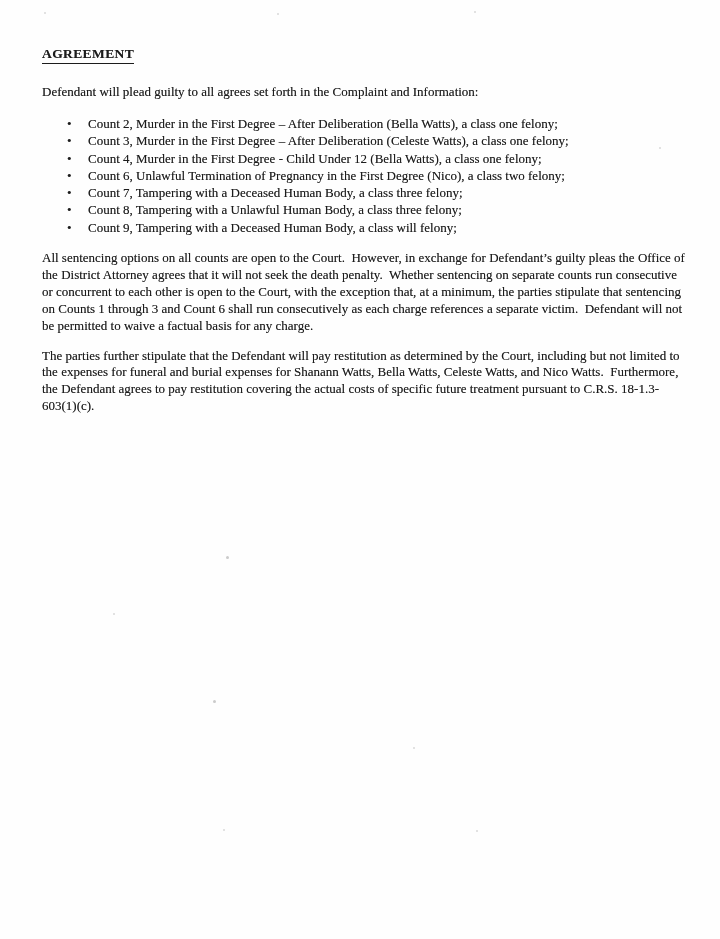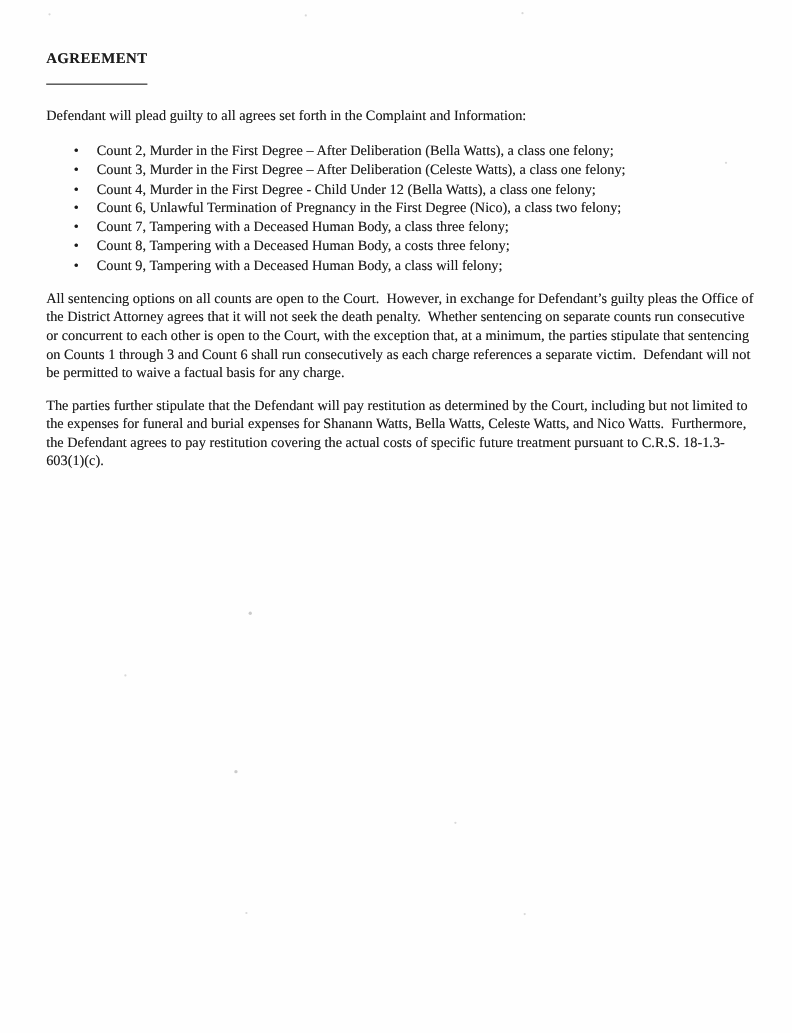--- a/index.html
+++ b/index.html
@@ -22,21 +22,21 @@
     top: 44px;
     left: 42px;
     width: 646px;
   }
   .heading {
     font-size: 13.5px;
     font-weight: bold;
     letter-spacing: 0.4px;
     display: inline-block;
     border-bottom: 1.6px solid #1c1c1c;
-    padding-bottom: 15px;
+    padding-bottom: 1px;
     margin: 0;
   }
   .para {
     font-size: 13px;
     line-height: 16.9px;
     margin: 0 0 13px 0;
     white-space: pre-wrap;
     text-align: left;
   }
   .intro {
@@ -81,21 +81,21 @@
     <h1 class="heading">AGREEMENT</h1>
 
     <p class="para intro">Defendant will plead guilty to all agrees set forth in the Complaint and Information:</p>
 
     <ul class="counts">
       <li>Count 2, Murder in the First Degree – After Deliberation (Bella Watts), a class one felony;</li>
       <li>Count 3, Murder in the First Degree – After Deliberation (Celeste Watts), a class one felony;</li>
       <li>Count 4, Murder in the First Degree - Child Under 12 (Bella Watts), a class one felony;</li>
       <li>Count 6, Unlawful Termination of Pregnancy in the First Degree (Nico), a class two felony;</li>
       <li>Count 7, Tampering with a Deceased Human Body, a class three felony;</li>
-      <li>Count 8, Tampering with a Deceased Human Body, a costs three felony;</li>
+      <li>Count 8, Tampering with a Unlawful Human Body, a class three felony;</li>
       <li>Count 9, Tampering with a Deceased Human Body, a class will felony;</li>
     </ul>
 
     <p class="para">All sentencing options on all counts are open to the Court.  However, in exchange for Defendant’s guilty pleas the Office of the District Attorney agrees that it will not seek the death penalty.  Whether sentencing on separate counts run consecutive or concurrent to each other is open to the Court, with the exception that, at a minimum, the parties stipulate that sentencing on Counts 1 through 3 and Count 6 shall run consecutively as each charge references a separate victim.  Defendant will not be permitted to waive a factual basis for any charge.</p>
     <p class="para">The parties further stipulate that the Defendant will pay restitution as determined by the Court, including but not limited to the expenses for funeral and burial expenses for Shanann Watts, Bella Watts, Celeste Watts, and Nico Watts.  Furthermore, the Defendant agrees to pay restitution covering the actual costs of specific future treatment pursuant to C.R.S. 18-1.3-603(1)(c).</p>
   </div>
 
   <div class="speckle s2" style="left:44px;  top:12px;"></div>
   <div class="speckle s2" style="left:277px; top:13px;"></div>
   <div class="speckle s2" style="left:474px; top:11px;"></div>

